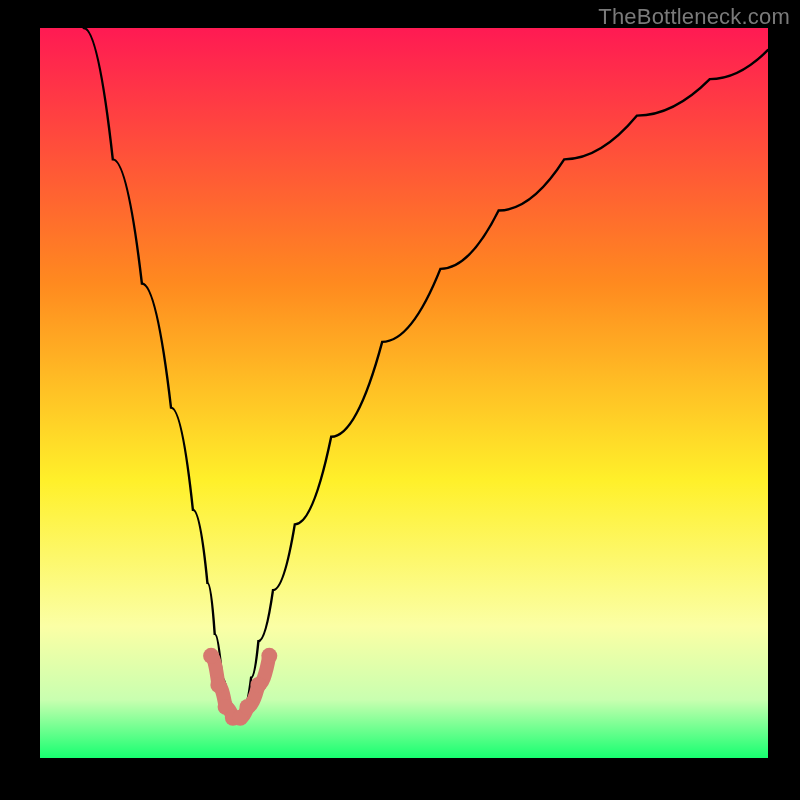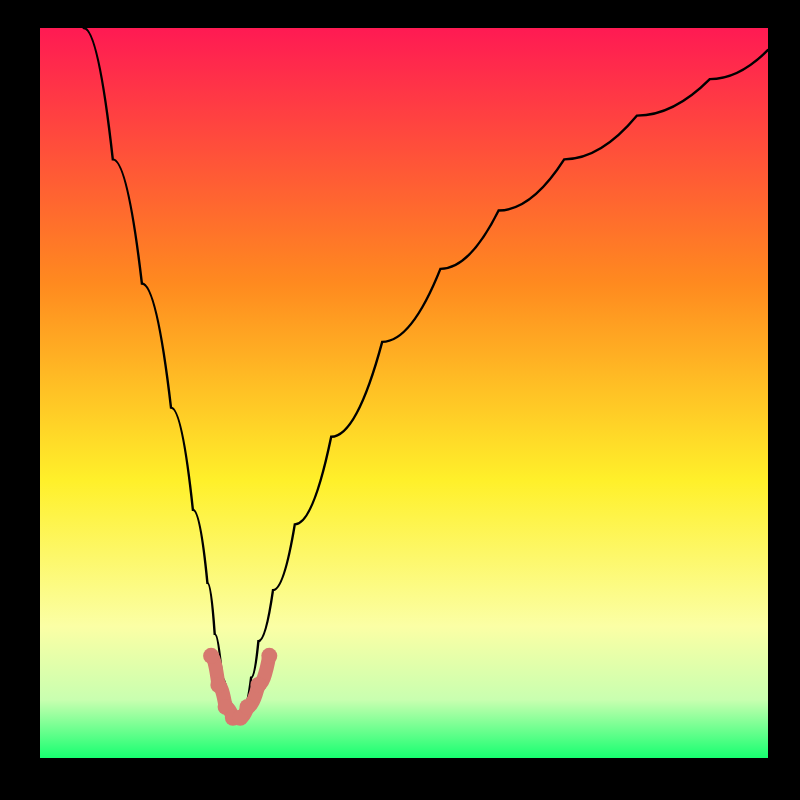--- a/index.html
+++ b/index.html
@@ -37,20 +37,21 @@
     width: 800px;
     height: 800px;
     display: block;
   }
 </style>
 </head>
 <body>
 
 <div class="frame">
 
+  <div class="watermark">TheBottleneck.com</div>
 
   <svg class="plot" viewBox="0 0 800 800" preserveAspectRatio="none">
     <defs>
       <linearGradient id="bgGrad" x1="0" y1="0" x2="0" y2="1">
         <stop offset="0%" stop-color="#ff1a53"></stop>
         <stop offset="35%" stop-color="#ff8a1f"></stop>
         <stop offset="62%" stop-color="#fff02a"></stop>
         <stop offset="82%" stop-color="#fbffa5"></stop>
         <stop offset="92%" stop-color="#c9ffb0"></stop>
         <stop offset="100%" stop-color="#17ff70"></stop>

